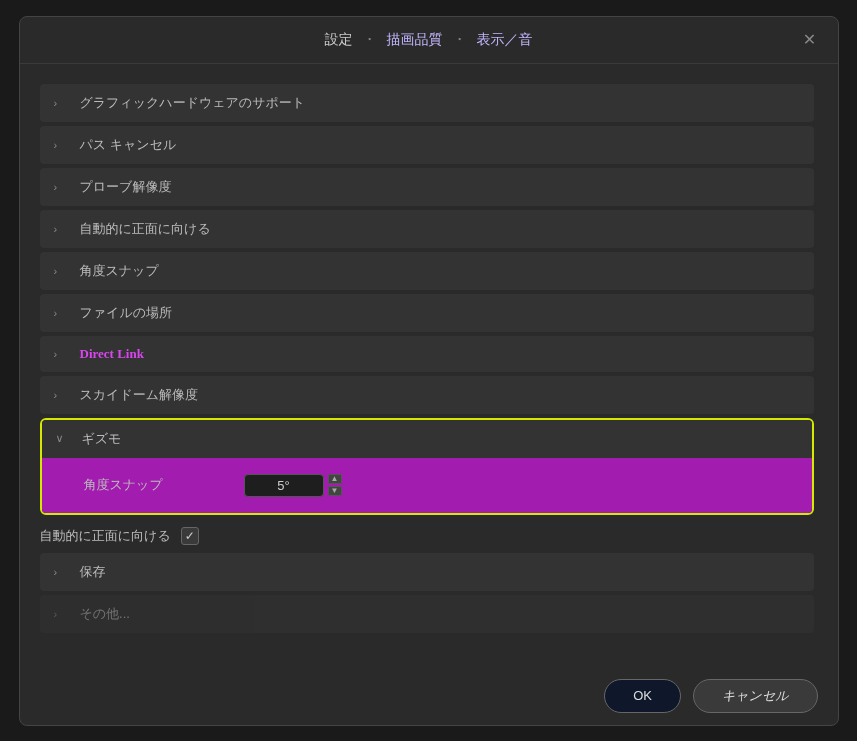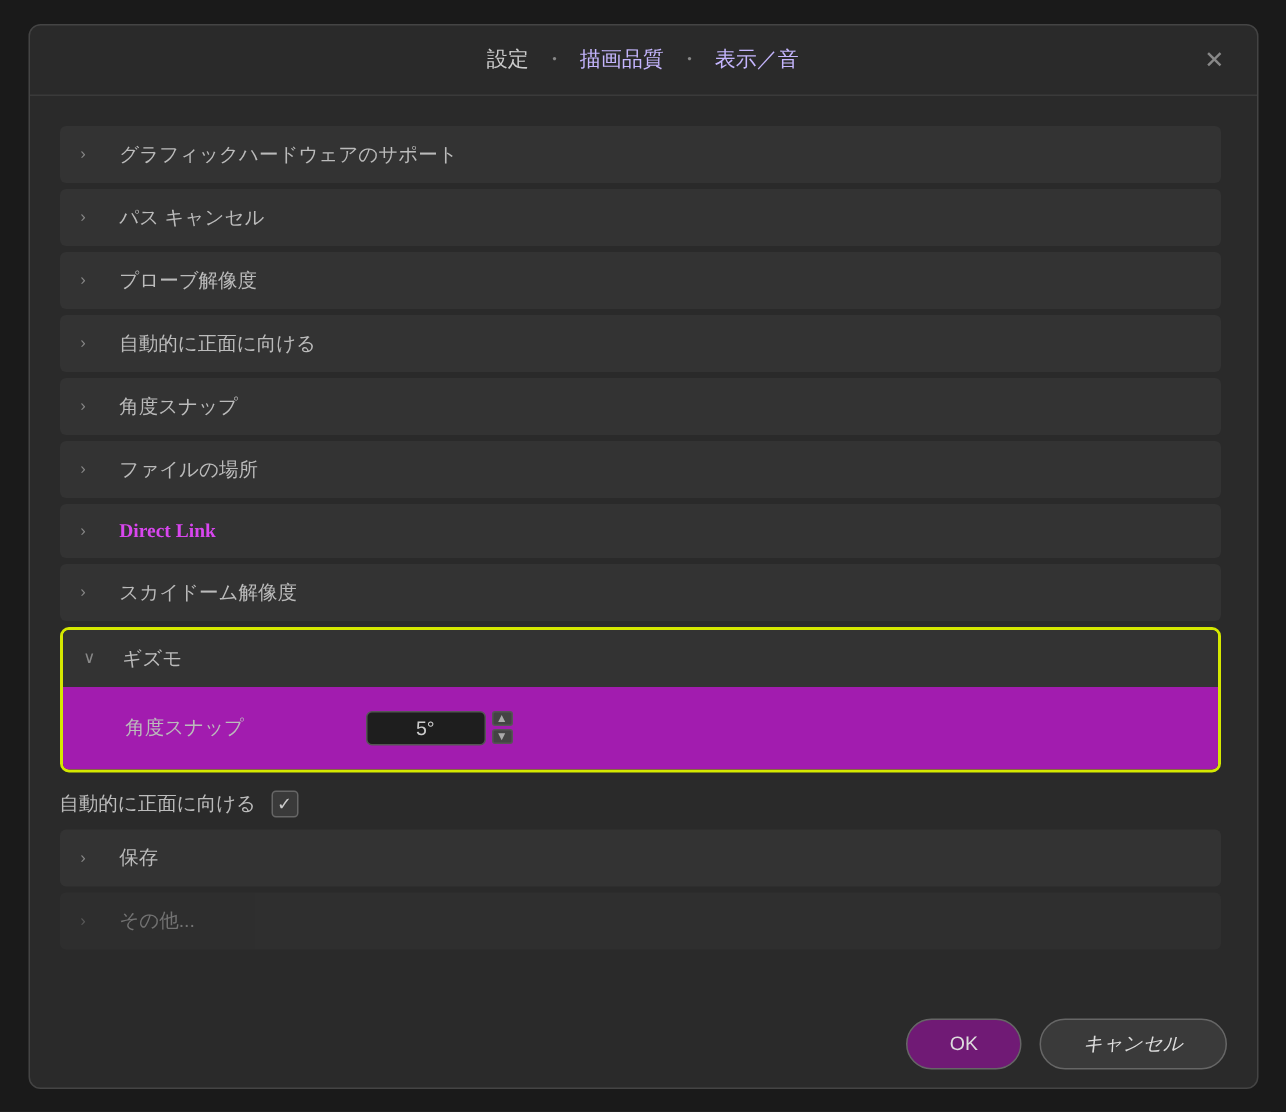--- a/index.html
+++ b/index.html
@@ -197,21 +197,21 @@
     }
     .btn-ok, .btn-cancel {
       border-radius: 20px;
       border: 1px solid #666;
       padding: 7px 28px;
       font-size: 13px;
       cursor: pointer;
       font-family: inherit;
     }
     .btn-ok {
-      background: #701a75;
+      background: #0f172a;
       color: #ddd;
     }
     .btn-cancel {
       background: #3a3a3a;
       color: #ddd;
       font-style: italic;
     }
   </style>
 </head>
 <body>

